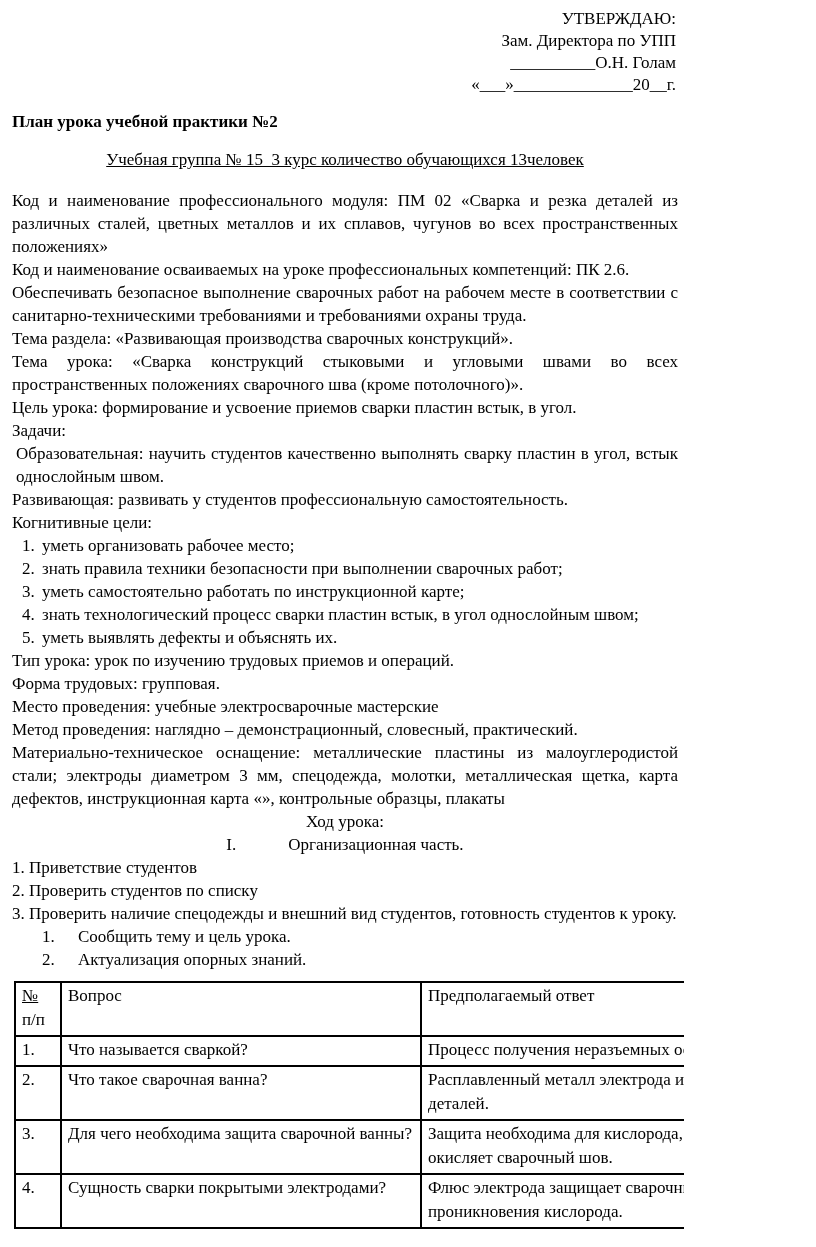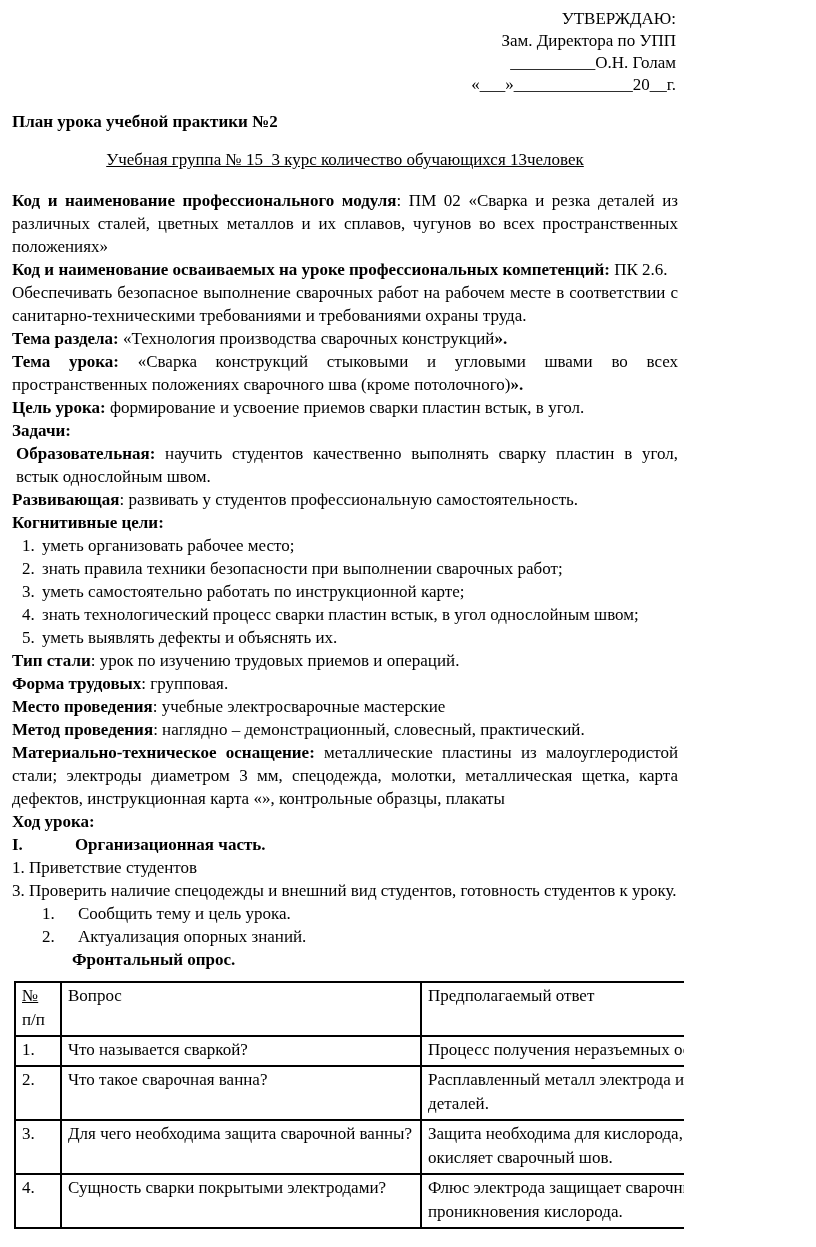--- a/index.html
+++ b/index.html
@@ -9,23 +9,23 @@
     font-size:17px;line-height:23px;color:#000;
     -webkit-font-smoothing:antialiased;
   }
   .page{box-sizing:border-box;width:684px;height:1247px;padding:8px 6px 0 12px;overflow:hidden;}
   .approval{text-align:right;line-height:22px;padding-right:2px;}
   .doc-title{text-align:left;font-weight:bold;margin-top:14px;}
   .group-line{text-align:center;text-decoration:underline;margin-top:15px;white-space:pre-wrap;}
   .body-block{margin-top:18px;}
   p{margin:0;text-align:justify;}
   p.left{text-align:left;}
-  b{font-weight:bold;}
+  b{font-weight:normal;}
   .indent-sm{padding-left:4px;}
-  .center-bold{font-weight:bold;}
+  .center-bold{text-align:center;font-weight:normal;}
   .tab-gap{margin-left:52px;}
   .listrow{display:flex;text-align:left;}
   .listrow .num{flex:none;}
   .cog .num{width:30px;padding-left:10px;box-sizing:border-box;}
   .cog .txt{flex:1;}
   .part2 .num{width:36px;margin-left:30px;box-sizing:border-box;}
   .part2 .txt{flex:1;}
   .survey-label{font-weight:bold;margin-left:60px;text-align:left;}
   table.qa{border-collapse:collapse;table-layout:fixed;width:776px;margin:10px 0 0 2px;}
   table.qa th,table.qa td{
@@ -54,21 +54,21 @@
   <div class="group-line">Учебная группа № 15  3 курс количество обучающихся 13человек</div>
 
   <div class="body-block">
 
     <p><b>Код и наименование профессионального модуля</b><span>: ПМ 02 «Сварка и резка деталей из различных сталей, цветных металлов и их сплавов, чугунов во всех пространственных положениях»</span></p>
 
     <p><b>Код и наименование осваиваемых на уроке профессиональных компетенций:</b><span> ПК 2.6.</span></p>
 
     <p>Обеспечивать безопасное выполнение сварочных работ на рабочем месте в соответствии с санитарно-техническими требованиями и требованиями охраны труда.</p>
 
-    <p><b>Тема раздела:</b><span> «Технология производства сварочных конструкций</span><b>».</b></p>
+    <p><b>Тема раздела:</b><span> «Развивающая производства сварочных конструкций</span><b>».</b></p>
 
     <p><b>Тема урока:</b><span> «Сварка конструкций стыковыми и угловыми швами во всех пространственных положениях сварочного шва (кроме потолочного)</span><b>».</b></p>
 
     <p><b>Цель урока:</b><span> формирование и усвоение приемов сварки пластин встык, в угол.</span></p>
 
     <p class="left"><b>Задачи:</b></p>
 
     <p class="indent-sm"><b>Образовательная:</b><span> научить студентов качественно выполнять сварку пластин в угол, встык однослойным швом.</span></p>
 
     <p><b>Развивающая</b><span>: развивать у студентов профессиональную самостоятельность.</span></p>
@@ -92,50 +92,50 @@
       <div class="listrow cog">
           <span class="num">4.</span>
           <span class="txt">знать технологический процесс сварки пластин  встык, в угол однослойным  швом;</span>
         </div>
       <div class="listrow cog">
           <span class="num">5.</span>
           <span class="txt">уметь выявлять дефекты и объяснять их.</span>
         </div>
     </div>
 
-    <p><b>Тип стали</b><span>: урок по изучению трудовых приемов и операций.</span></p>
+    <p><b>Тип урока</b><span>: урок по изучению трудовых приемов и операций.</span></p>
 
     <p><b>Форма трудовых</b><span>: групповая.</span></p>
 
     <p><b>Место проведения</b><span>: учебные электросварочные мастерские</span></p>
 
     <p><b>Метод проведения</b><span>: наглядно – демонстрационный, словесный, практический.</span></p>
 
     <p><b>Материально-техническое оснащение:</b><span> металлические пластины  из малоуглеродистой стали; электроды диаметром 3 мм, спецодежда, молотки, металлическая щетка, карта дефектов, инструкционная карта «», контрольные образцы, плакаты</span></p>
 
     <div class="center-bold">Ход урока:</div>
 
     <div class="center-bold"><span>I.</span><span class="tab-gap">Организационная часть.</span></div>
 
     <p class="left">1. Приветствие студентов</p>
+    <p class="left">2. Проверить студентов по списку</p>
     <p class="left">3. Проверить наличие спецодежды и внешний вид студентов, готовность студентов к уроку.</p>
 
 
     <div>
       <div class="listrow part2">
           <span class="num">1.</span>
           <span class="txt">Сообщить тему и цель урока.</span>
         </div>
       <div class="listrow part2">
           <span class="num">2.</span>
           <span class="txt">Актуализация опорных знаний.</span>
         </div>
     </div>
 
-    <div class="survey-label">Фронтальный опрос.</div>
 
     <table class="qa">
       <colgroup>
           <col class="c1">
           <col class="c2">
           <col class="c3">
         </colgroup>
       <tbody>
           <tr>
         <th><span class="u">№</span><br><span>п/п</span></th>

